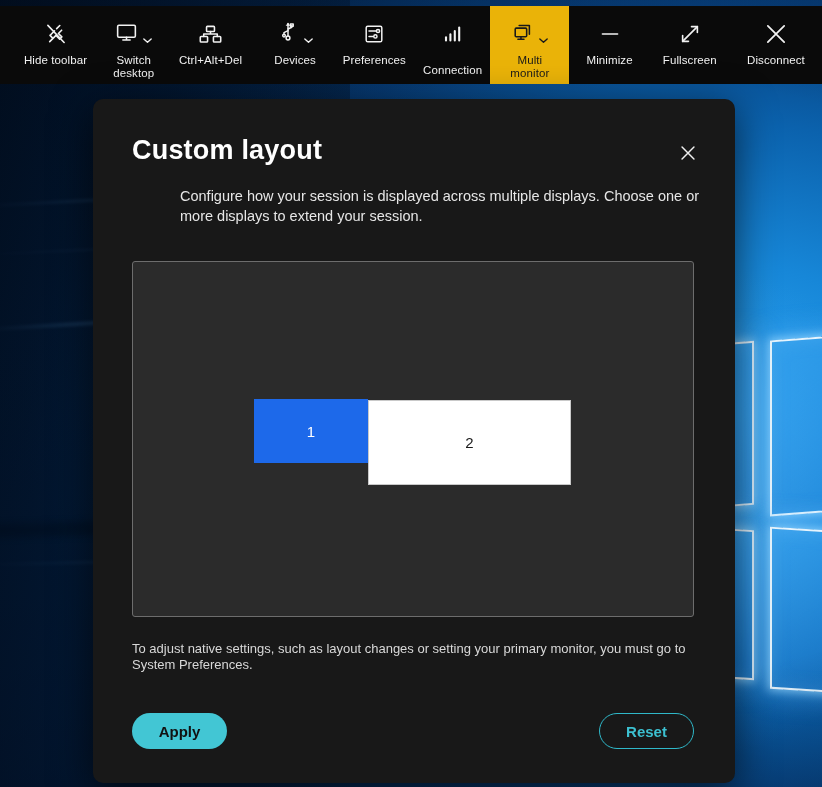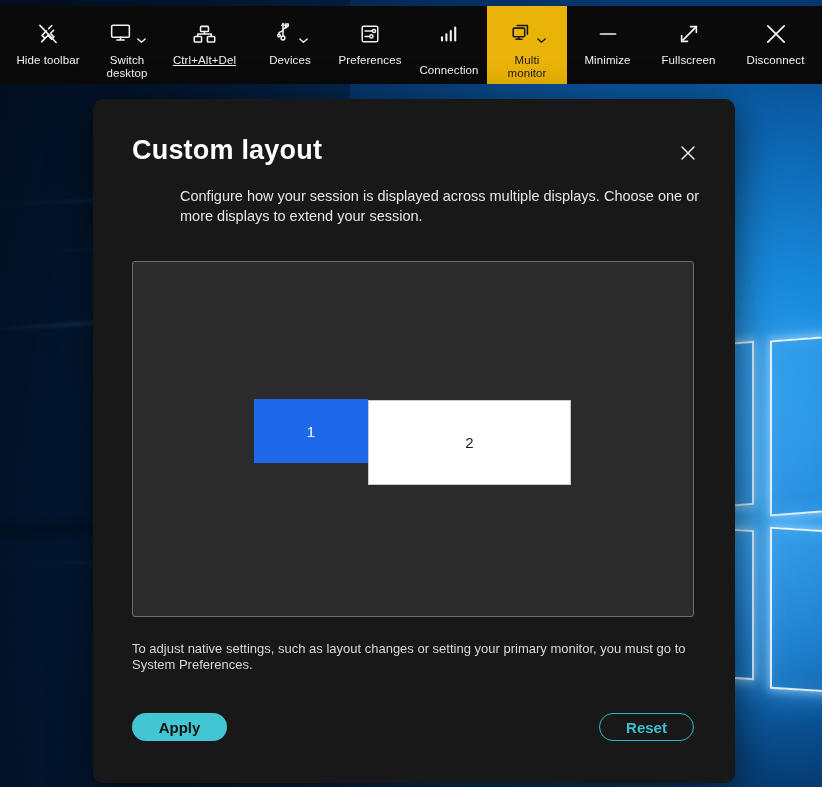--- a/index.html
+++ b/index.html
@@ -77,20 +77,21 @@
   }
 
   
   #toolbar {
     position: absolute; left: 0; top: 6px;
     width: 822px; height: 78px;
     background: #0a0a0a;
     display: flex;
     align-items: stretch;
     z-index: 40;
+    padding-left: 8px;
   }
   .tb-btn {
     position: relative;
     display: flex;
     flex-direction: column;
     align-items: center;
     justify-content: flex-start;
     padding-top: 12px;
     color: #f2f2f2;
     cursor: default;
@@ -111,21 +112,21 @@
     white-space: pre-line;
     letter-spacing: 0.1px;
   }
   .tb-btn.active { background: #eab308; color: #1a1a1a; }
   .tb-btn.active svg { stroke: #1a1a1a; }
   .tb-btn svg { stroke: #f2f2f2; fill: none; stroke-width: 1.5; stroke-linecap: round; stroke-linejoin: round; }
 
   
   .w-hide   { width: 96px; }
   .w-switch { width: 62px; }
-  .w-cad    { width: 93px; text-decoration: underline; }
+  .w-cad    { width: 93px; }
   .w-dev    { width: 78px; }
   .w-pref   { width: 82px; }
   .w-conn   { width: 76px; gap: 10px; }
   .w-multi  { width: 80px; }
   .w-min    { width: 81px; }
   .w-full   { width: 81px; }
   .w-disc   { width: 93px; }
 
   .chev { width: 11px; height: 11px; flex: none; margin-top: 6px; }
 
@@ -200,21 +201,21 @@
     position: absolute; left: 39px; top: 542px; width: 560px;
     font-size: 13px; line-height: 16px; color: #d8d8d8;
   }
 
   #dlg-actions {
     position: absolute; left: 39px; top: 614px;
     width: 562px; height: 40px;
   }
   .btn {
     position: absolute; top: 0;
-    height: 28px;
+    height: 36px;
     border-radius: 22px;
     display: flex; align-items: center; justify-content: center;
     font-size: 15px; font-weight: bold;
     cursor: pointer;
     user-select: none;
   }
   #btn-apply {
     left: 0; width: 95px;
     background: #42c6d4; color: #111111;
     border: none;

